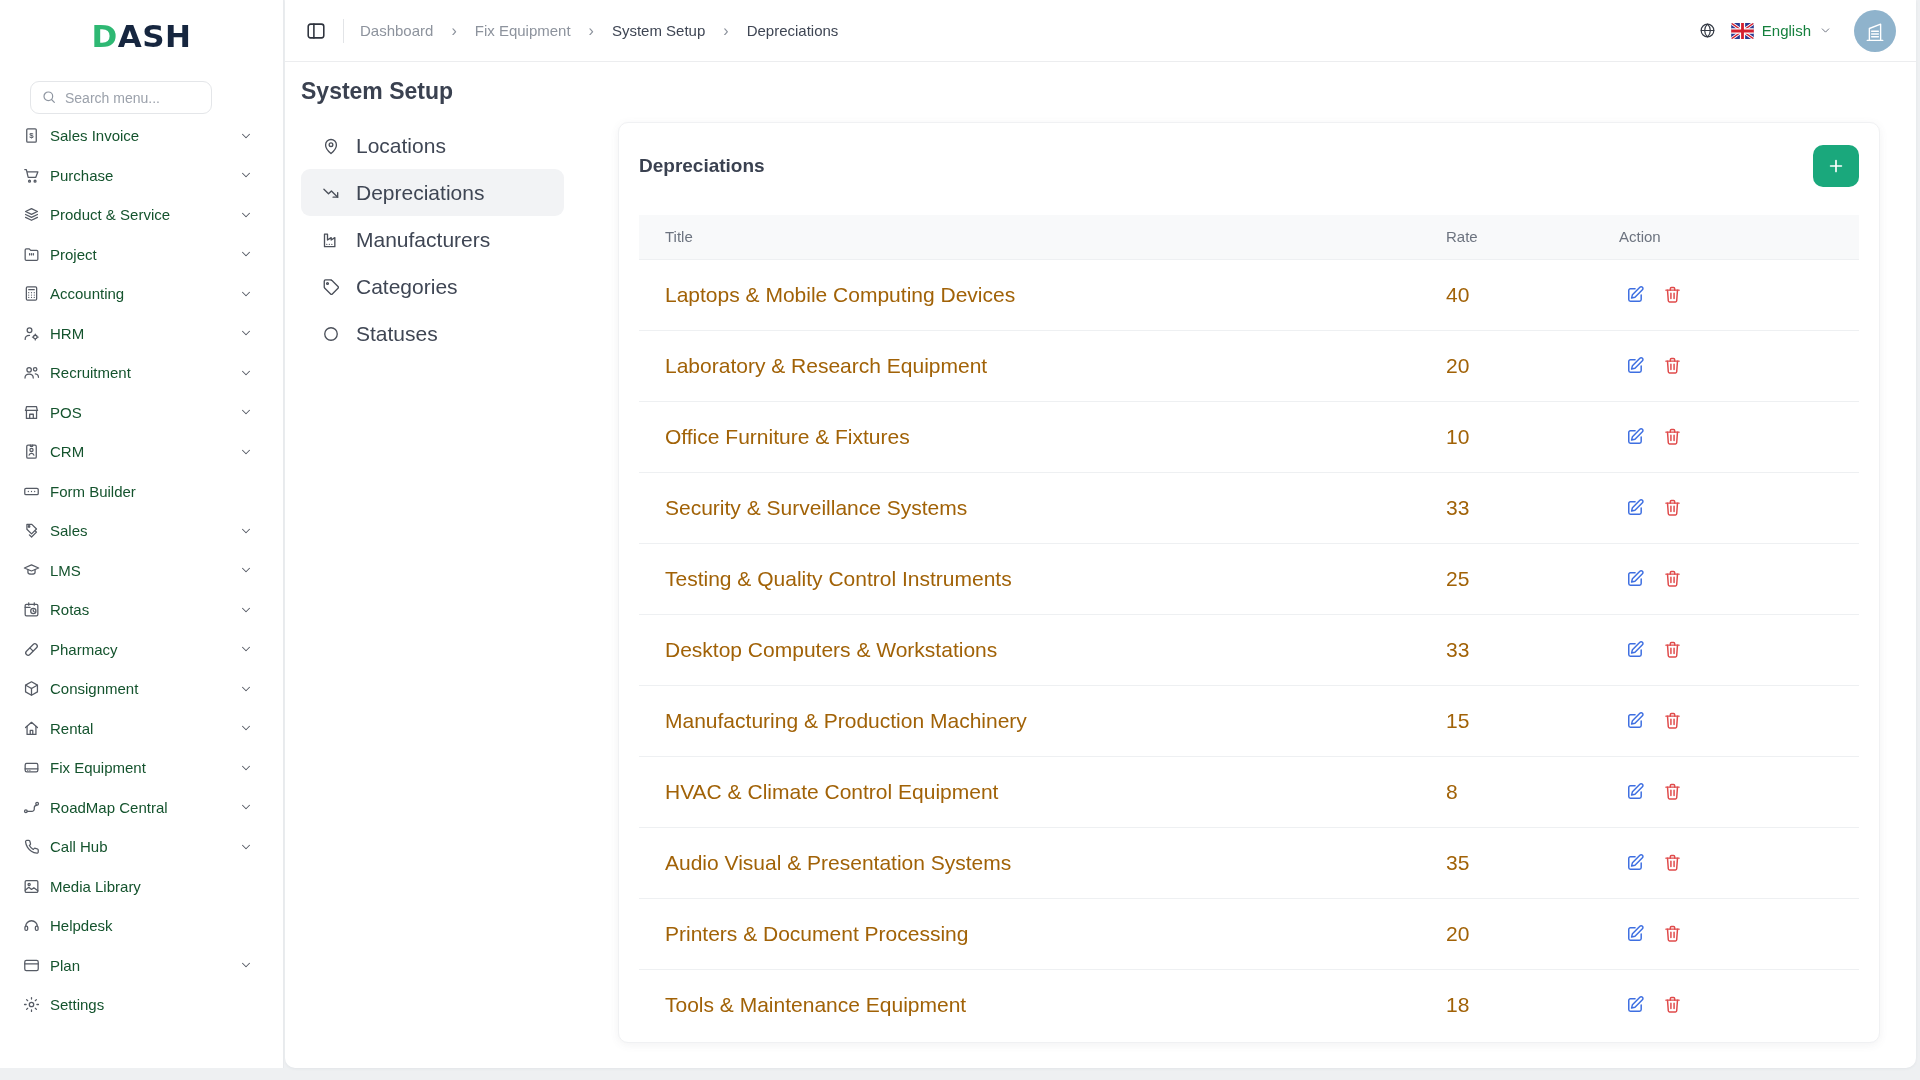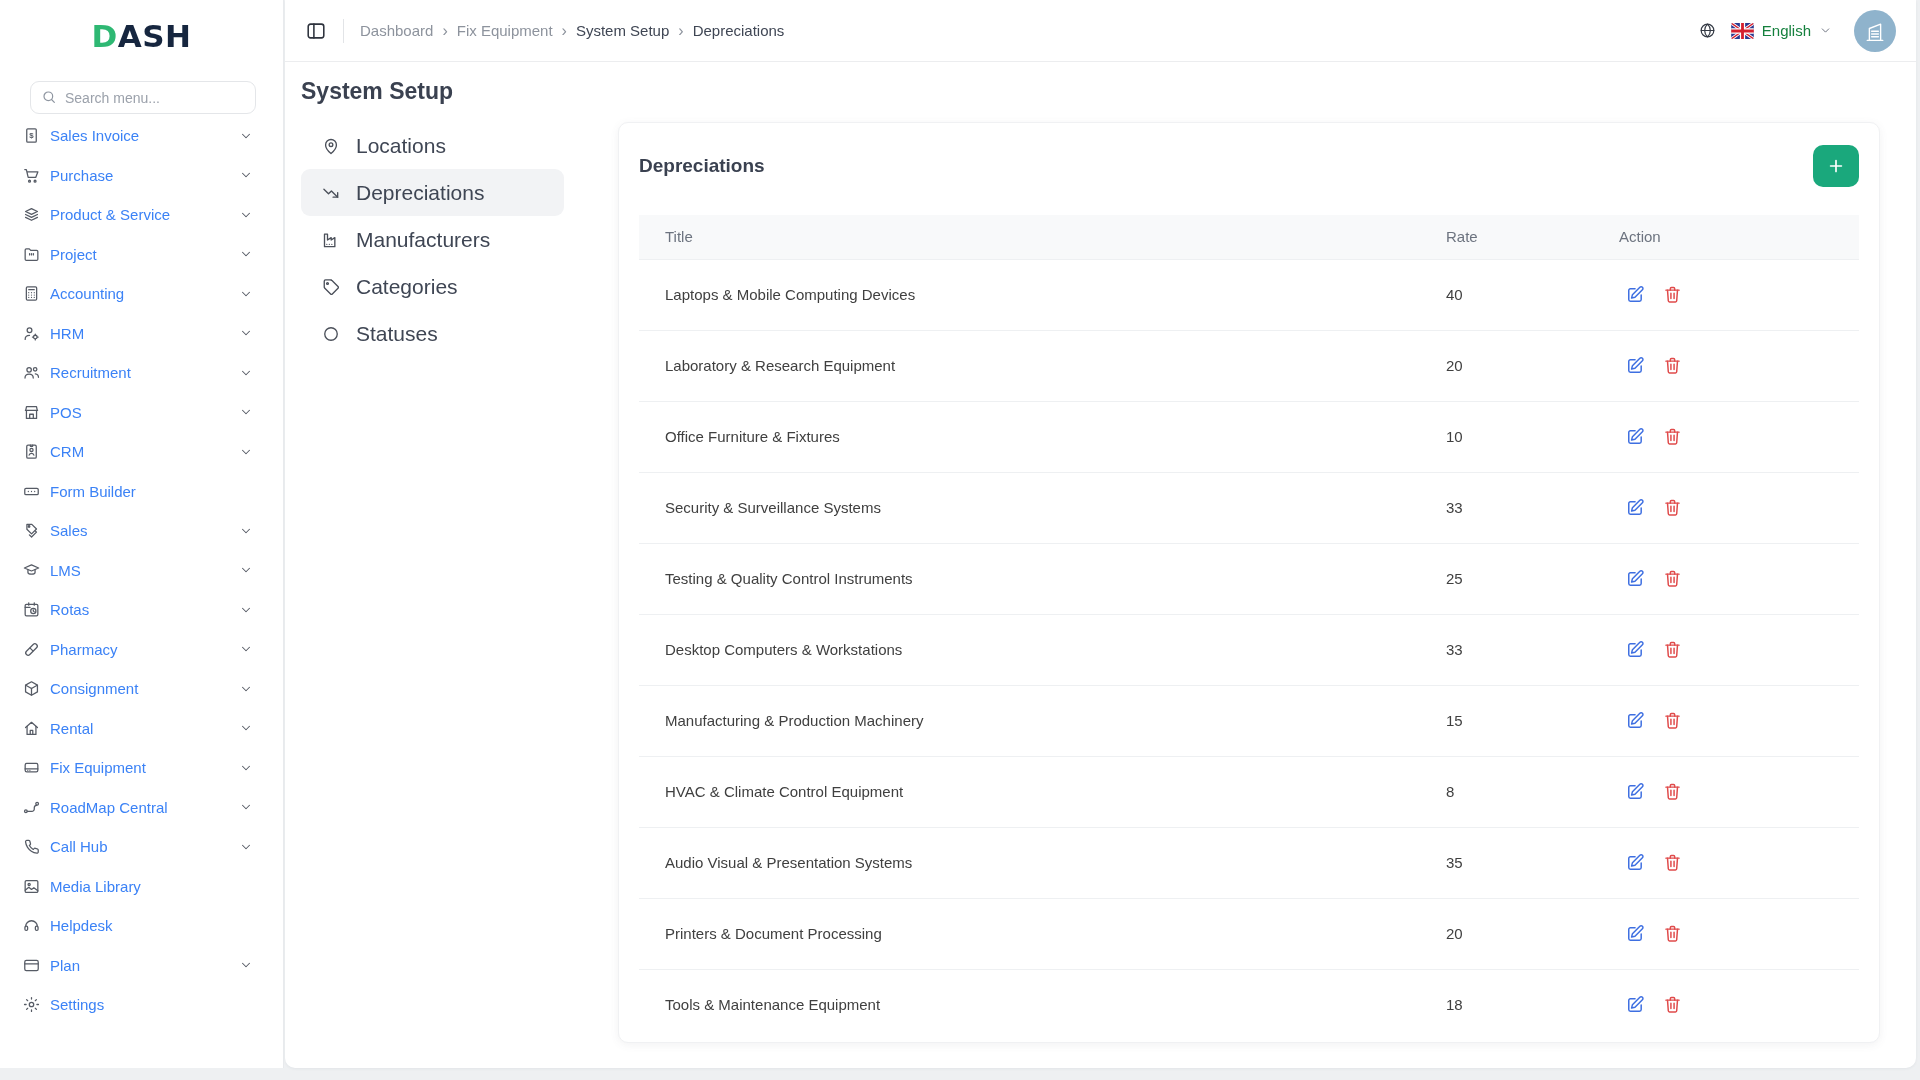--- a/index.html
+++ b/index.html
@@ -17,40 +17,40 @@
 
   
   .sidebar{ position:fixed; left:0; top:0; bottom:12px; width:284px; background:#fff;
             border-right:1px solid #e8eaed; z-index:5; }
   .logo{ text-align:center; padding-top:16px; line-height:40px; font-size:31px;
          font-weight:800; letter-spacing:.5px; font-family:"DejaVu Sans",sans-serif; }
   .logo .d{ color:var(--logo-green); }
   .logo .rest{ color:var(--logo-dark); }
   .search-wrap{ margin:25px 28px 0 30px; position:relative; }
   .search-wrap .s-icon{ position:absolute; left:11px; top:8px; width:16px; height:16px; color:#8e95a0; }
-  .search-input{ width:226px; height:33px; border:1px solid #e4e6e9; border-radius:9px;
+  .search-input{ width:182px; height:33px; border:1px solid #e4e6e9; border-radius:9px;
                  padding:0 10px 0 34px; font-size:14px; color:#4a505c; outline:none;
                  font-family:inherit; background:#fff; }
   .search-input::placeholder{ color:#9ba1ab; }
   .nav{ list-style:none; margin-top:2px; padding:0 16px; }
   .nav-item{ height:39.5px; display:flex; align-items:center; gap:9px;
              padding:0 14px 0 6px; border-radius:8px; cursor:pointer; }
   .nav-item .ni{ width:19px; height:19px; color:#565b65; flex:none; }
-  .nav-item .nl{ font-size:15px; color:#3b82f6; white-space:nowrap; }
+  .nav-item .nl{ font-size:15px; color:#14532d; white-space:nowrap; }
   .nav-item .nc{ margin-left:auto; width:14px; height:14px; color:#565b65; }
 
   
   .main{ margin-left:285px; margin-right:4px; height:1068px; background:#fff;
          border-radius:0 0 10px 10px; box-shadow:0 1px 3px rgba(40,45,60,.06);
          display:flex; flex-direction:column; }
   .topbar{ height:62px; flex:none; display:flex; align-items:center;
            padding:0 20px 0 18px; border-bottom:1px solid #ecedef; }
   .tgl{ width:26px; height:26px; color:#2e333d; background:none; border:none; cursor:pointer; padding:2px; }
   .tb-div{ width:1px; height:24px; background:#e2e4e7; margin:0 16px 0 14px; }
-  .crumbs{ display:flex; align-items:center; gap:9px; font-size:15px; }
+  .crumbs{ display:flex; align-items:center; gap:18px; font-size:15px; }
   .crumb{ color:#3f4654; cursor:pointer; }
   .crumb.muted{ color:#8d939d; }
   .crumb-sep{ color:#8d939d; font-size:16px; line-height:1; }
   .tb-right{ margin-left:auto; display:flex; align-items:center; }
   .globe{ width:19px; height:19px; color:#343a45; }
   .lang{ display:flex; align-items:center; gap:8px; margin-left:14px; cursor:pointer;
          background:none; border:none; font-family:inherit; }
   .flag{ width:23px; height:16px; border-radius:2px; overflow:hidden; }
   .lang-label{ font-size:15px; color:#15803d; }
   .lang-chev{ width:13px; height:13px; color:#6d7380; }
@@ -81,21 +81,21 @@
   .add-btn{ width:46px; height:42px; border:none; border-radius:10px; background:var(--primary);
             color:#fff; cursor:pointer; display:flex; align-items:center; justify-content:center; }
   .add-btn svg{ width:20px; height:20px; }
 
   table.grid{ width:100%; border-collapse:collapse; }
   .grid thead th{ background:#f8f9fa; height:44px; text-align:left; font-size:15px;
                   font-weight:500; color:#6c737f; padding:0; }
   .grid th.c-title, .grid td.c-title{ padding-left:26px; }
   .grid th.c-rate,  .grid td.c-rate { width:173px; }
   .grid th.c-act,   .grid td.c-act  { width:240px; }
-  .grid tbody td{ height:71px; border-top:1px solid #eef0f2; font-size:15px; color:#404040; }
+  .grid tbody td{ height:71px; border-top:1px solid #eef0f2; font-size:21px; color:#a16207; }
   .row-actions{ display:flex; align-items:center; gap:15px; padding-left:6px; }
   .icon-btn{ background:none; border:none; cursor:pointer; width:22px; height:22px; padding:0; }
   .icon-btn.edit{ color:var(--edit); }
   .icon-btn.del{ color:var(--delete); }
   .icon-btn svg{ width:21px; height:21px; }
 </style>
 </head>
 <body>
 
 <aside class="sidebar">

